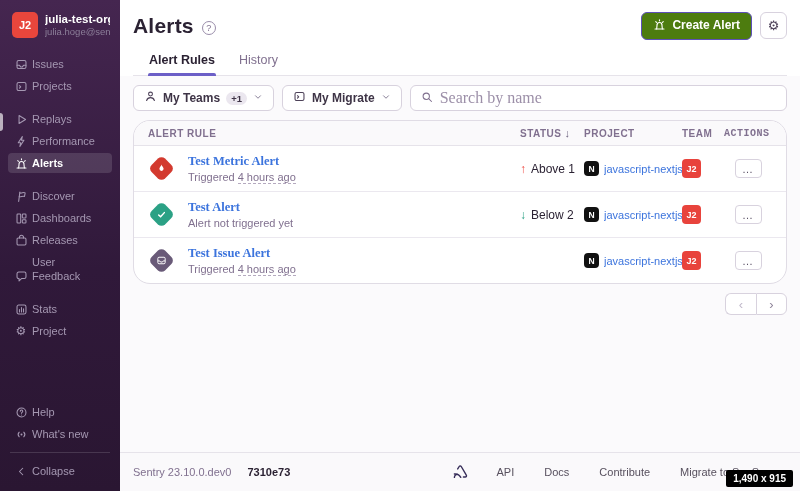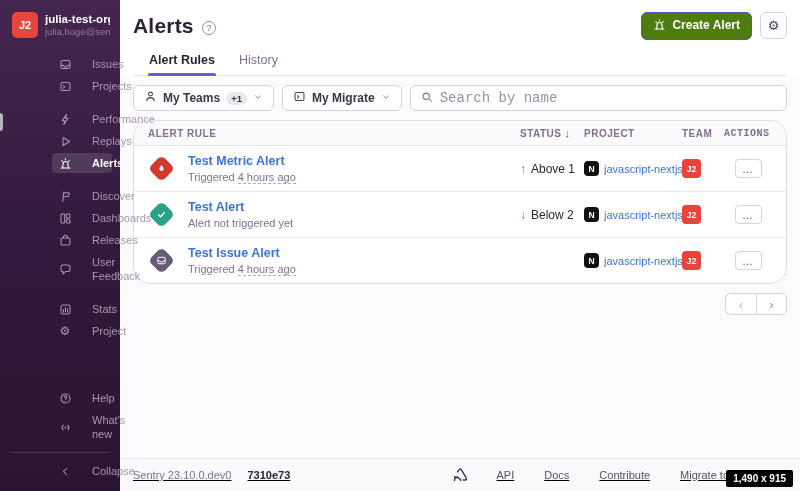--- a/index.html
+++ b/index.html
@@ -10,22 +10,22 @@
   .sidebar { width:120px; flex:0 0 120px; height:491px; display:flex; flex-direction:column;
     background:linear-gradient(180deg,#452650 0%, #30193a 55%, #2a1632 100%); color:#a598b2; position:relative; }
   .org-row { display:flex; align-items:center; gap:7px; padding:12px 10px 10px 12px; cursor:pointer; }
   .org-avatar { width:26px; height:26px; border-radius:5px; background:#e8463c; color:#fff; font-size:11px; font-weight:bold;
     display:flex; align-items:center; justify-content:center; flex:0 0 26px; }
   .org-meta { min-width:0; }
   .org-name { color:#fff; font-size:11.5px; font-weight:bold; white-space:nowrap; overflow:hidden; }
   .org-email { color:#8c7f99; font-size:9.5px; white-space:nowrap; overflow:hidden; margin-top:1px; }
   .nav { padding:6px 8px 0 8px; }
   .nav-group { margin-bottom:13px; }
-  .nav-item { display:flex; align-items:center; gap:20px; padding:3px 6px; border-radius:4px; font-size:11px;
-    color:#a598b2; cursor:pointer; line-height:14px; margin-bottom:2px; position:relative;margin-left:44px; }
+  .nav-item { display:flex; align-items:flex-end; gap:4px; padding:3px 6px; border-radius:4px; font-size:11px;
+    color:#a598b2; cursor:pointer; line-height:14px; margin-bottom:2px; position:relative; }
   .nav-item .ico { width:14px; height:14px; display:flex; align-items:center; justify-content:center; flex:0 0 14px; font-size:12px; }
   .nav-item svg { width:13px; height:13px; stroke:currentColor; fill:none; stroke-width:1.3; stroke-linecap:round; stroke-linejoin:round; }
   .nav-item.active { background:rgba(255,255,255,0.13); color:#fff; font-weight:bold; }
   .active-bar { position:absolute; left:0; top:113px; width:3px; height:18px; background:rgba(255,255,255,0.65); border-radius:0 3px 3px 0; }
   .sidebar-spacer { flex:1; }
   .sidebar-bottom { padding:0 8px 8px 8px; }
   .collapse-divider { height:1px; background:rgba(255,255,255,0.14); margin:8px 2px 8px 2px; }
 
   
   .main { flex:1; display:flex; flex-direction:column; min-width:0; background:#fbfafc; }
@@ -48,40 +48,40 @@
   .content-body { flex:1; padding:9px 13px 0 13px; }
   .filter-row { display:flex; gap:8px; }
   .filter-btn { display:flex; align-items:center; gap:6px; background:#fff; border:1px solid #d8d2de; border-radius:6px;
     padding:0 10px; height:26px; font-size:12px; font-weight:bold; color:#3e3446; cursor:pointer; font-family:inherit; }
   .filter-btn svg { width:13px; height:13px; stroke:#4d4158; fill:none; stroke-width:1.3; stroke-linecap:round; stroke-linejoin:round; }
   .chev svg { width:10px; height:10px; stroke:#6f6480; }
   .count-badge { background:#ebe7ef; border-radius:8px; font-size:9.5px; font-weight:bold; color:#3e3446; padding:1px 5px; }
   .search-box { flex:1; display:flex; align-items:center; gap:7px; background:#fff; border:1px solid #d8d2de;
     border-radius:6px; height:26px; padding:0 10px; }
   .search-box svg { width:12px; height:12px; stroke:#80708f; fill:none; stroke-width:1.4; stroke-linecap:round; }
-  .search-box input { border:none; outline:none; flex:1; font-size:14px; color:#3b82f6; font-family:Liberation Mono, monospace; background:transparent; }
+  .search-box input { border:none; outline:none; flex:1; font-size:16px; color:#3b82f6; font-family:Liberation Serif, serif; background:transparent; }
   .search-box input::placeholder { color:#9c8fa8; }
 
   
   .table-card { margin-top:9px; border:1px solid #e0dce5; border-radius:17px; background:#fff; overflow:hidden; }
   .tgrid { display:grid; grid-template-columns:minmax(0,1fr) 64px 98px 42px 48px; align-items:center; }
   .thead { background:#faf9fb; border-bottom:1px solid #e6e3ea; padding:6px 14px; }
   .th { font-size:10px; font-weight:bold; letter-spacing:.5px; color:#80708f; text-transform:uppercase; display:flex; align-items:center; gap:3px; }
   .th.actions { justify-content:flex-start;font-family:Liberation Mono, monospace; }
   .sort-arrow { font-size:11px; color:#6f6480; }
   .trow { padding:8px 14px; border-bottom:1px solid #ebe8ef; min-height:41px; }
   .trow:last-child { border-bottom:none; }
   .rule-cell { display:flex; align-items:center; gap:14px; min-width:0; }
   .diamond { width:19px; height:19px; border-radius:5px; transform:rotate(45deg); margin:2px 3px 2px 4px;
     display:flex; align-items:center; justify-content:center; flex:0 0 19px; }
   .diamond svg { transform:rotate(-45deg); width:13px; height:13px; }
   .diamond.critical { background:#d33a2f; }
   .diamond.resolved { background:#2ba185; }
   .diamond.issue { background:#695a78; }
-  .rule-name { font-size:12.5px; font-weight:bold; color:#3c74dd; cursor:pointer; line-height:15px; }
+  .rule-name { font-size:12.5px; font-weight:bold; color:#3c74dd; cursor:pointer; line-height:15px;font-family:Liberation Serif, serif; }
   .rule-sub { font-size:11px; color:#80708f; margin-top:2px; }
   .dashed { border-bottom:1px dashed #b5aabf; margin-left:3px; cursor:pointer; }
   .dashed:empty { display:none; }
   .status-cell { display:flex; align-items:center; gap:5px; font-size:12px; color:#2b2233; }
   .arrow { font-size:12px; }
   .arrow.up { color:#ee4b43; } .arrow.down { color:#2ba185; }
   .project-cell { display:flex; align-items:center; gap:5px; min-width:0; }
   .platform-icon { width:15px; height:15px; border-radius:4px; background:#111; color:#fff; font-size:8.5px; font-weight:bold;
     display:flex; align-items:center; justify-content:center; flex:0 0 15px; }
   .project-link { font-size:11px; color:#3c74dd; white-space:nowrap; overflow:hidden; cursor:pointer; }
@@ -91,22 +91,22 @@
   .ellipsis-btn { width:27px; height:19px; border:1px solid #d8d2de; border-radius:4px; background:#fff; color:#584f63;
     font-size:11px; line-height:10px; display:flex; align-items:center; justify-content:center; cursor:pointer; letter-spacing:1px; }
 
   .pagination { display:flex; justify-content:flex-end; margin-top:9px; }
   .page-btn { width:31px; height:22px; background:#fff; border:1px solid #d8d2de; display:flex; align-items:center;
     justify-content:center; font-size:13px; cursor:pointer; }
   .page-btn.prev { border-radius:6px 0 0 6px; color:#c0b8ca; border-right-width:0; }
   .page-btn.next { border-radius:0 6px 6px 0; color:#8d8398; }
 
   
-  .footer { border-top:1px solid #e6e3ea; background:#faf9fb; height:33px; display:grid;
-    grid-template-columns:1fr auto 1fr; align-items:center; padding:0 13px;text-decoration:underline; }
+  .footer { border-top:1px solid #e6e3ea; background:#faf9fb; height:39px; display:grid;
+    grid-template-columns:1fr auto 1fr; align-items:center; padding:0 13px; }
   .footer-left { display:flex; gap:16px; align-items:center; }
   .f-version { font-size:11px; color:#80708f; }
   .f-build { font-size:11px; font-weight:bold; color:#2b2233; }
   .footer-logo svg { width:17px; height:15px; stroke:#362d59; fill:none; stroke-width:1.5; stroke-linecap:round; display:block; }
   .footer-right { display:flex; gap:30px; justify-content:center; }
   .f-link { font-size:11px; color:#57505e; cursor:pointer; white-space:nowrap; }
 
   .size-badge { position:fixed; right:7px; bottom:4px; background:#000; color:#fff; font-size:10px; font-weight:bold;
     padding:3px 7px; border-radius:2px; z-index:10; }
 </style>
@@ -142,32 +142,32 @@
               <path d="M5.5 7l1.5 1.5L5.5 10"></path>
             </svg>
           </span>
         <span>Projects</span>
       </div>
     </div>
     <div class="nav-group">
       <div class="nav-item">
         <span class="ico">
             <svg viewBox="0 0 16 16">
+              <path d="M5 3l8 5-8 5V3z"></path>
+            </svg>
+          </span>
+        <span>Replays</span>
+      </div>
+      <div class="nav-item">
+        <span class="ico">
+            <svg viewBox="0 0 16 16">
               <path d="M9 2L4 9.5h3L6 14l5-7.5H8L9 2z"></path>
             </svg>
           </span>
         <span>Performance</span>
-      </div>
-      <div class="nav-item">
-        <span class="ico">
-            <svg viewBox="0 0 16 16">
-              <path d="M5 3l8 5-8 5V3z"></path>
-            </svg>
-          </span>
-        <span>Replays</span>
       </div>
       <div class="nav-item active">
         <span class="ico">
             <svg viewBox="0 0 16 16">
               <path d="M2.5 13.5h11"></path>
               <path d="M4.5 13.5L5 8.5a3 3 0 0 1 6 0l.5 5"></path>
               <path d="M8 2.2v1.3M3.4 4.4l.9.9M12.6 4.4l-.9.9"></path>
             </svg>
           </span>
         <span>Alerts</span>

